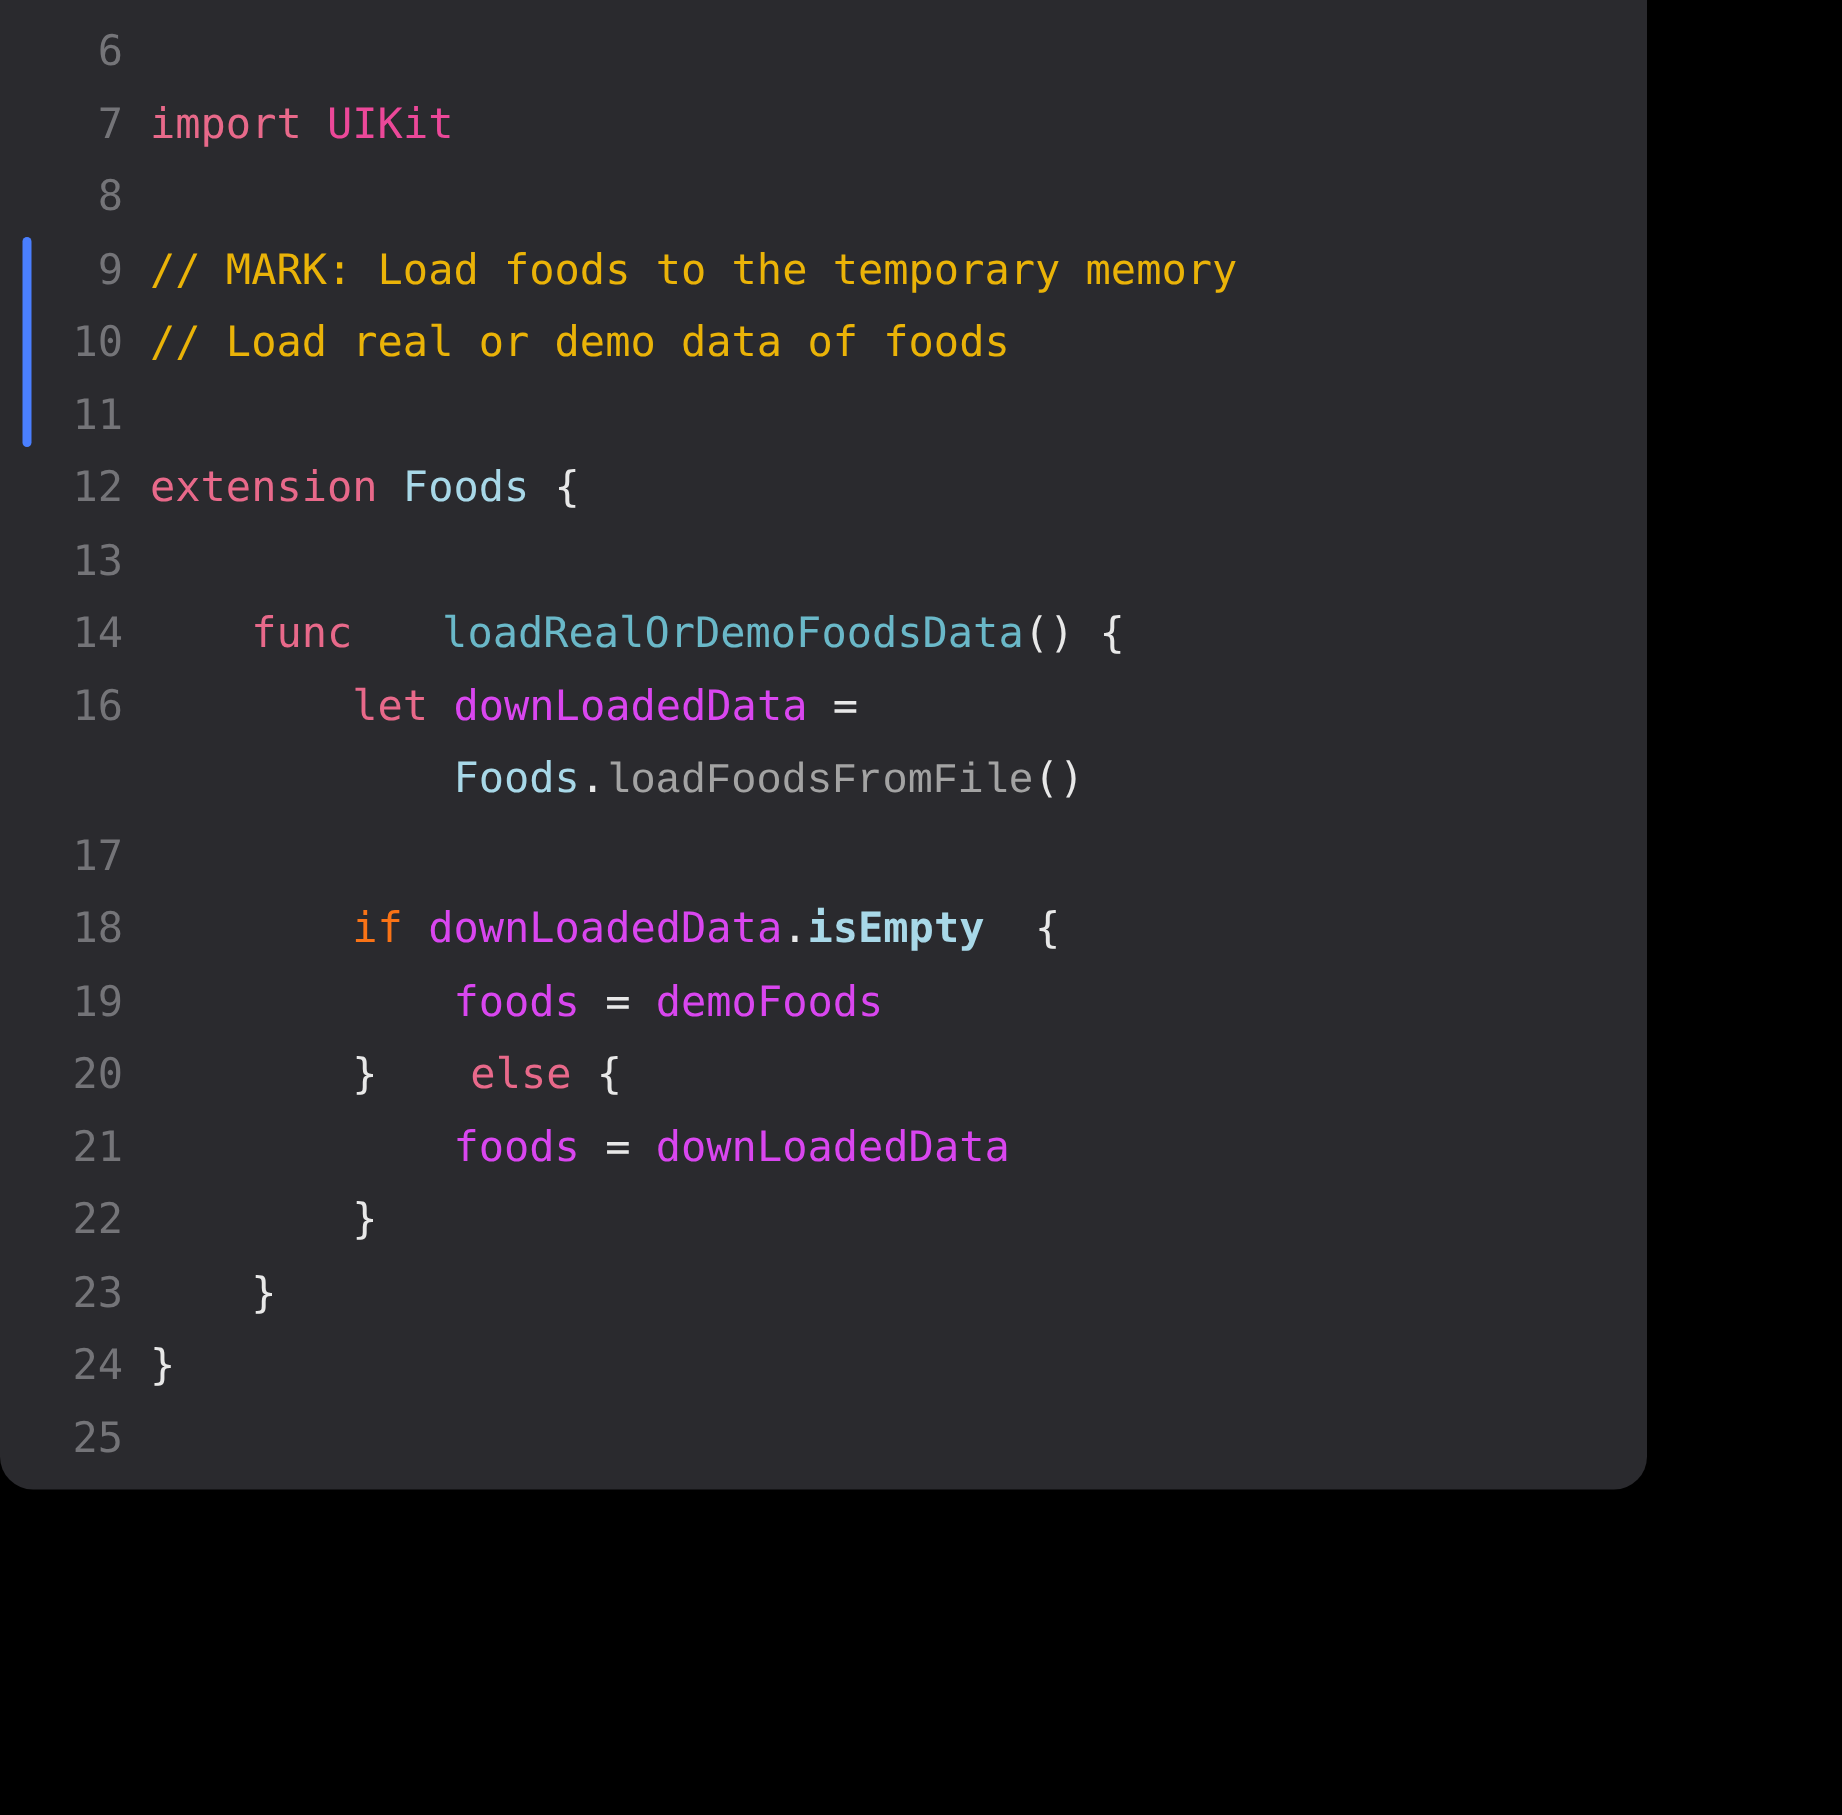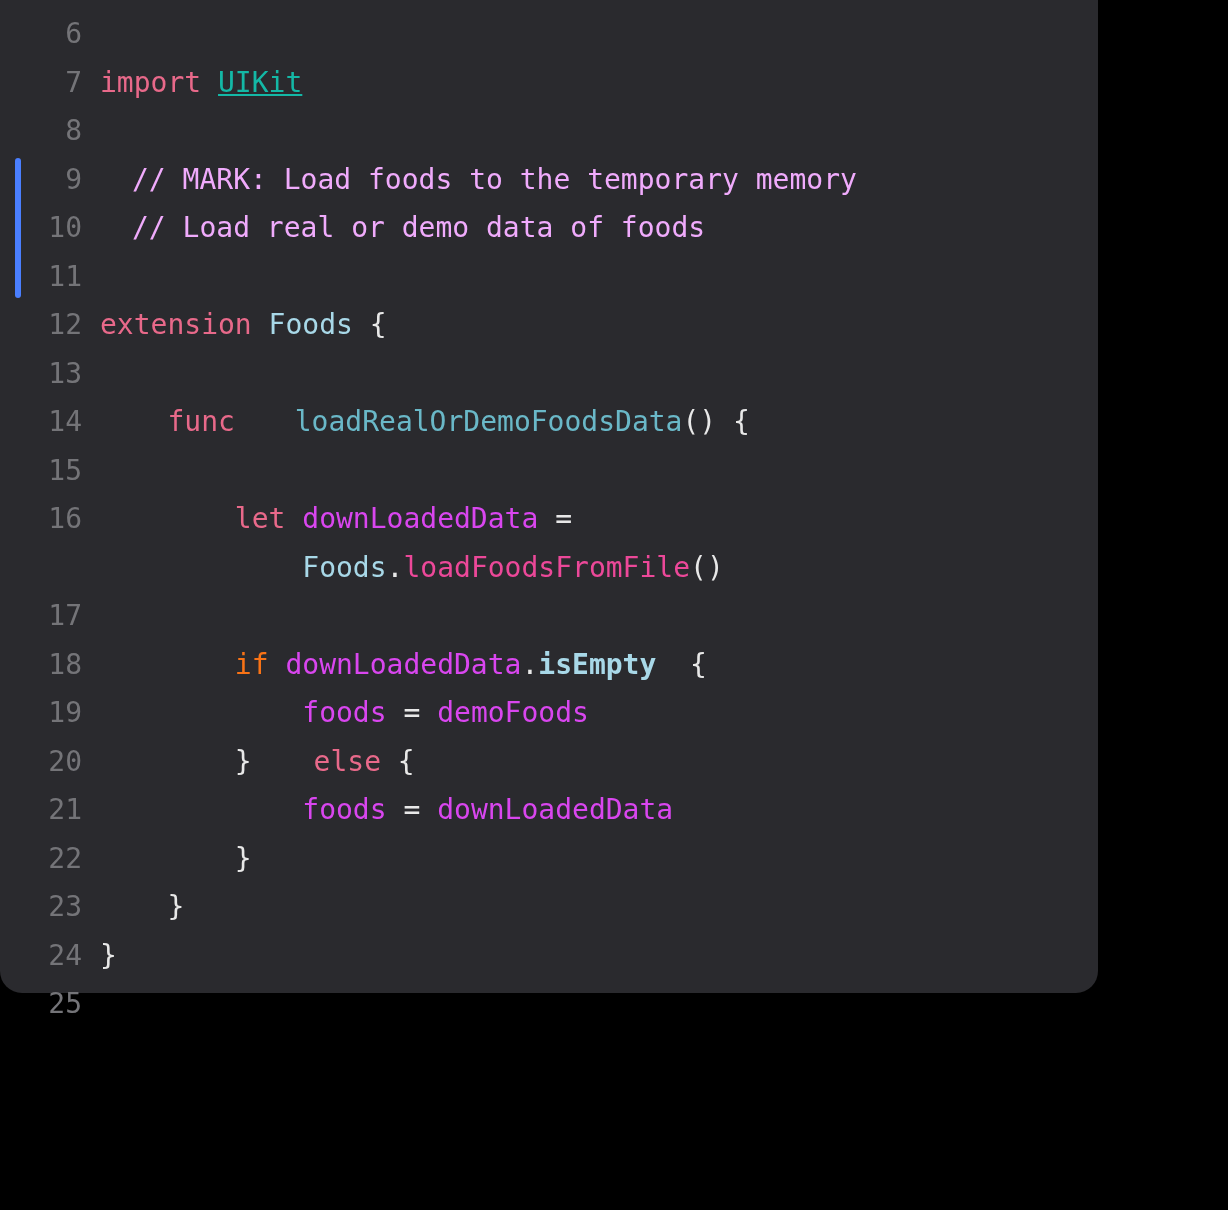--- a/index.html
+++ b/index.html
@@ -50,24 +50,24 @@
       top: 158px;
       height: 140px;
     }
     .kw-import { color: #e8698a; font-weight: 500; }
     .kw-ext { color: #e8698a; font-weight: 500; }
     .kw-func { color: #e8698a; font-weight: 500; margin-top: 12px; }
     .kw-let { color: #e8698a; font-weight: 500; margin-top: 16px; }
     .kw-if { color: #f97316; font-weight: 500; }
     .kw-else { color: #e8698a; font-weight: 500; margin-left: 45px; }
     .type { color: #a8d8e8; }
-    .module { color: #14b8a6; text-decoration: underline; }
-    .comment { color: #f0abfc; margin-left: 32px; }
+    .module { color: #ec4899; }
+    .comment { color: #eab308; }
     .funcname { color: #6ab8c8; margin-left: 43px; }
-    .method { color: #ec4899; }
+    .method { color: #a3a3a3; font-family: Liberation Mono, monospace; }
     .prop { color: #a8d8e8; font-weight: bold; }
     .ident { color: #d946ef; }
     .punct { color: #e8e8e8; }
     .wrap { padding-left: 0; }
   </style>
 </head>
 <body>
 
 <div class="editor">
   <div class="change-bar"></div>
@@ -100,24 +100,20 @@
         <div class="gutter">12</div>
         <div class="code"><span class="kw-ext">extension</span><span class="punct"> </span><span class="type">Foods</span><span class="punct"> {</span></div>
       </div>
       <div class="line">
         <div class="gutter">13</div>
         <div class="code"></div>
       </div>
       <div class="line">
         <div class="gutter">14</div>
         <div class="code"><span class="punct">    </span><span class="kw-func">func</span><span class="punct"> </span><span class="funcname">loadRealOrDemoFoodsData</span><span class="punct">() {</span></div>
-      </div>
-      <div class="line">
-        <div class="gutter">15</div>
-        <div class="code"></div>
       </div>
       <div class="line">
         <div class="gutter">16</div>
         <div class="code"><span class="punct">        </span><span class="kw-let">let</span><span class="punct"> </span><span class="ident">downLoadedData</span><span class="punct"> =</span></div>
       </div>
       <div class="line">
         <div class="gutter"></div>
         <div class="code wrap"><span class="punct">            </span><span class="type">Foods</span><span class="punct">.</span><span class="method">loadFoodsFromFile</span><span class="punct">()</span></div>
       </div>
       <div class="line">

